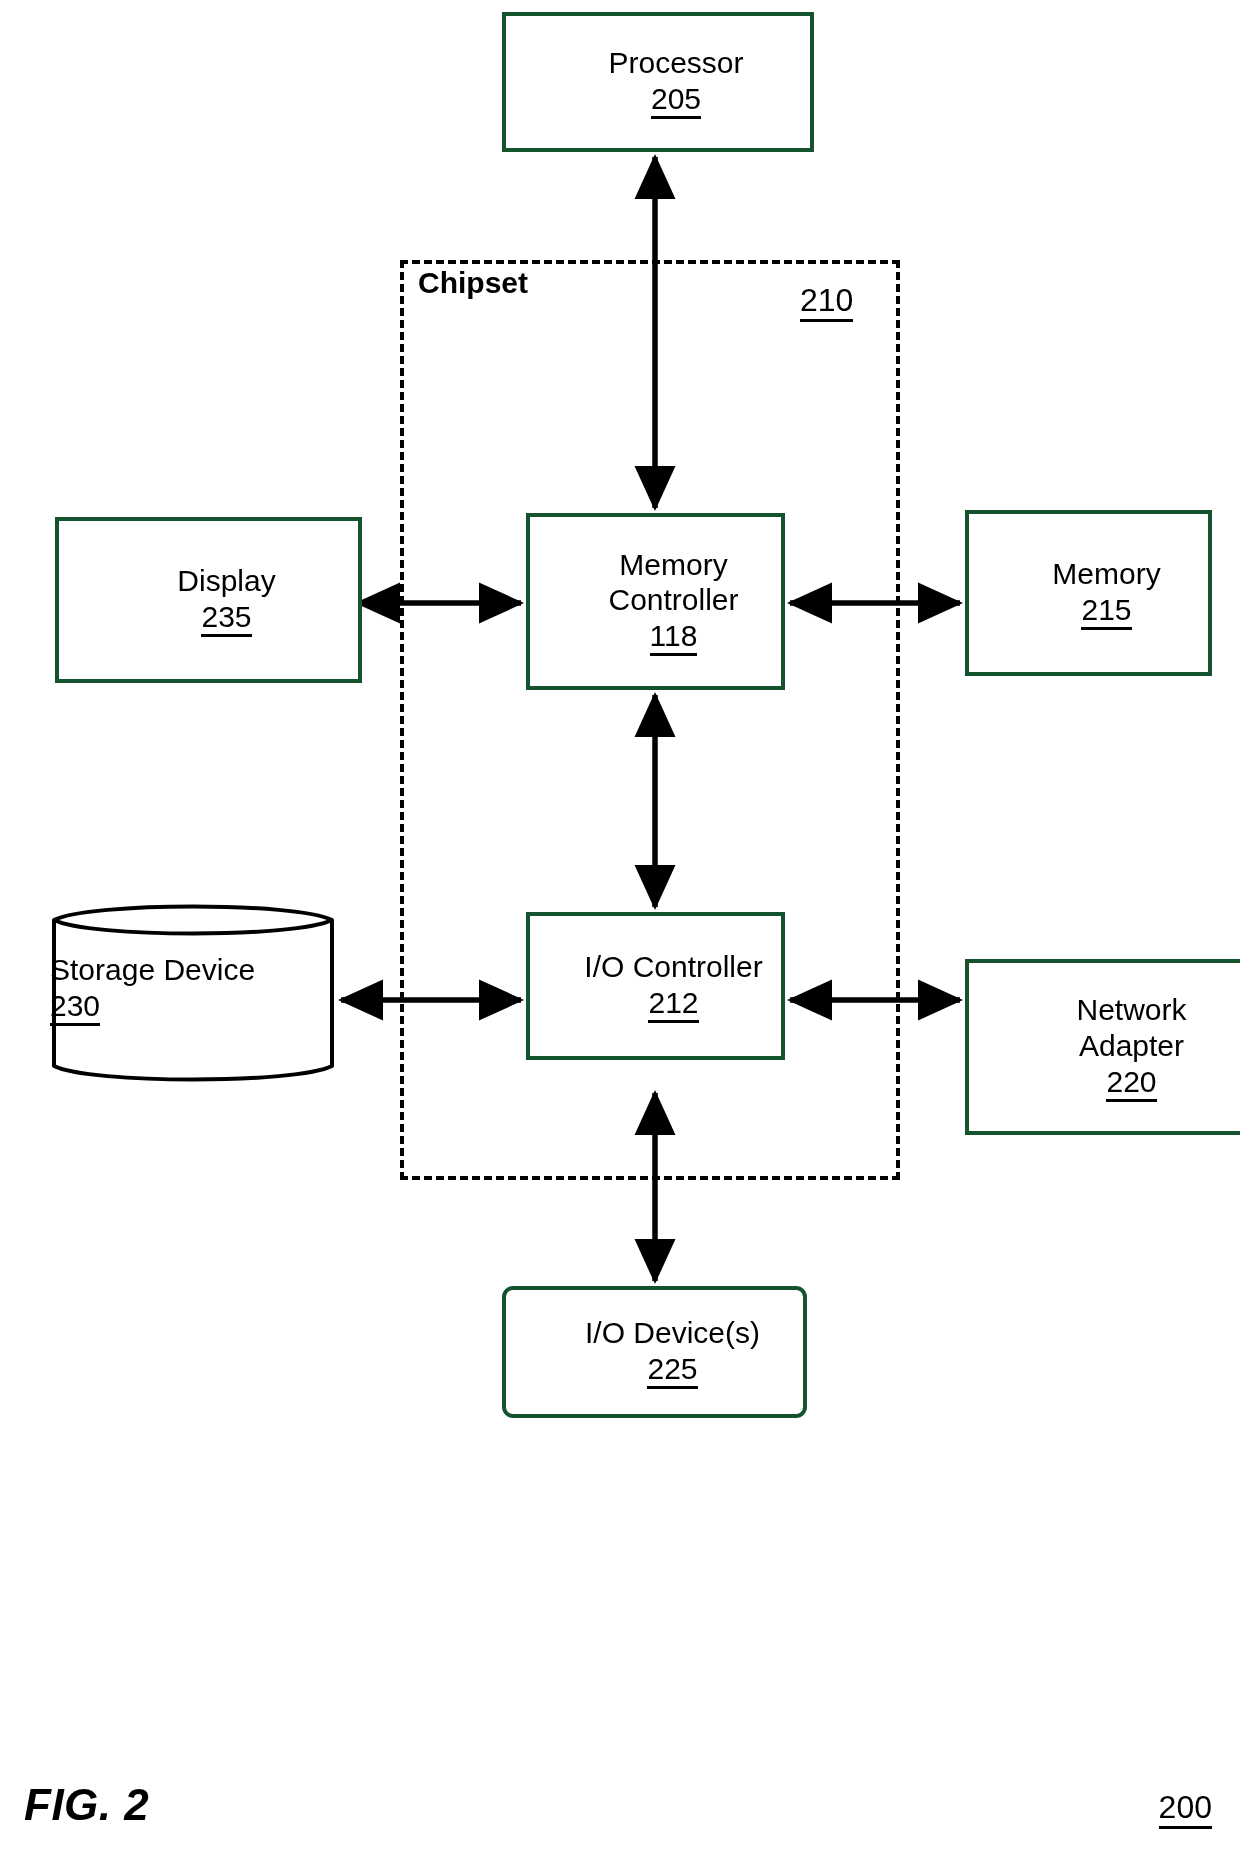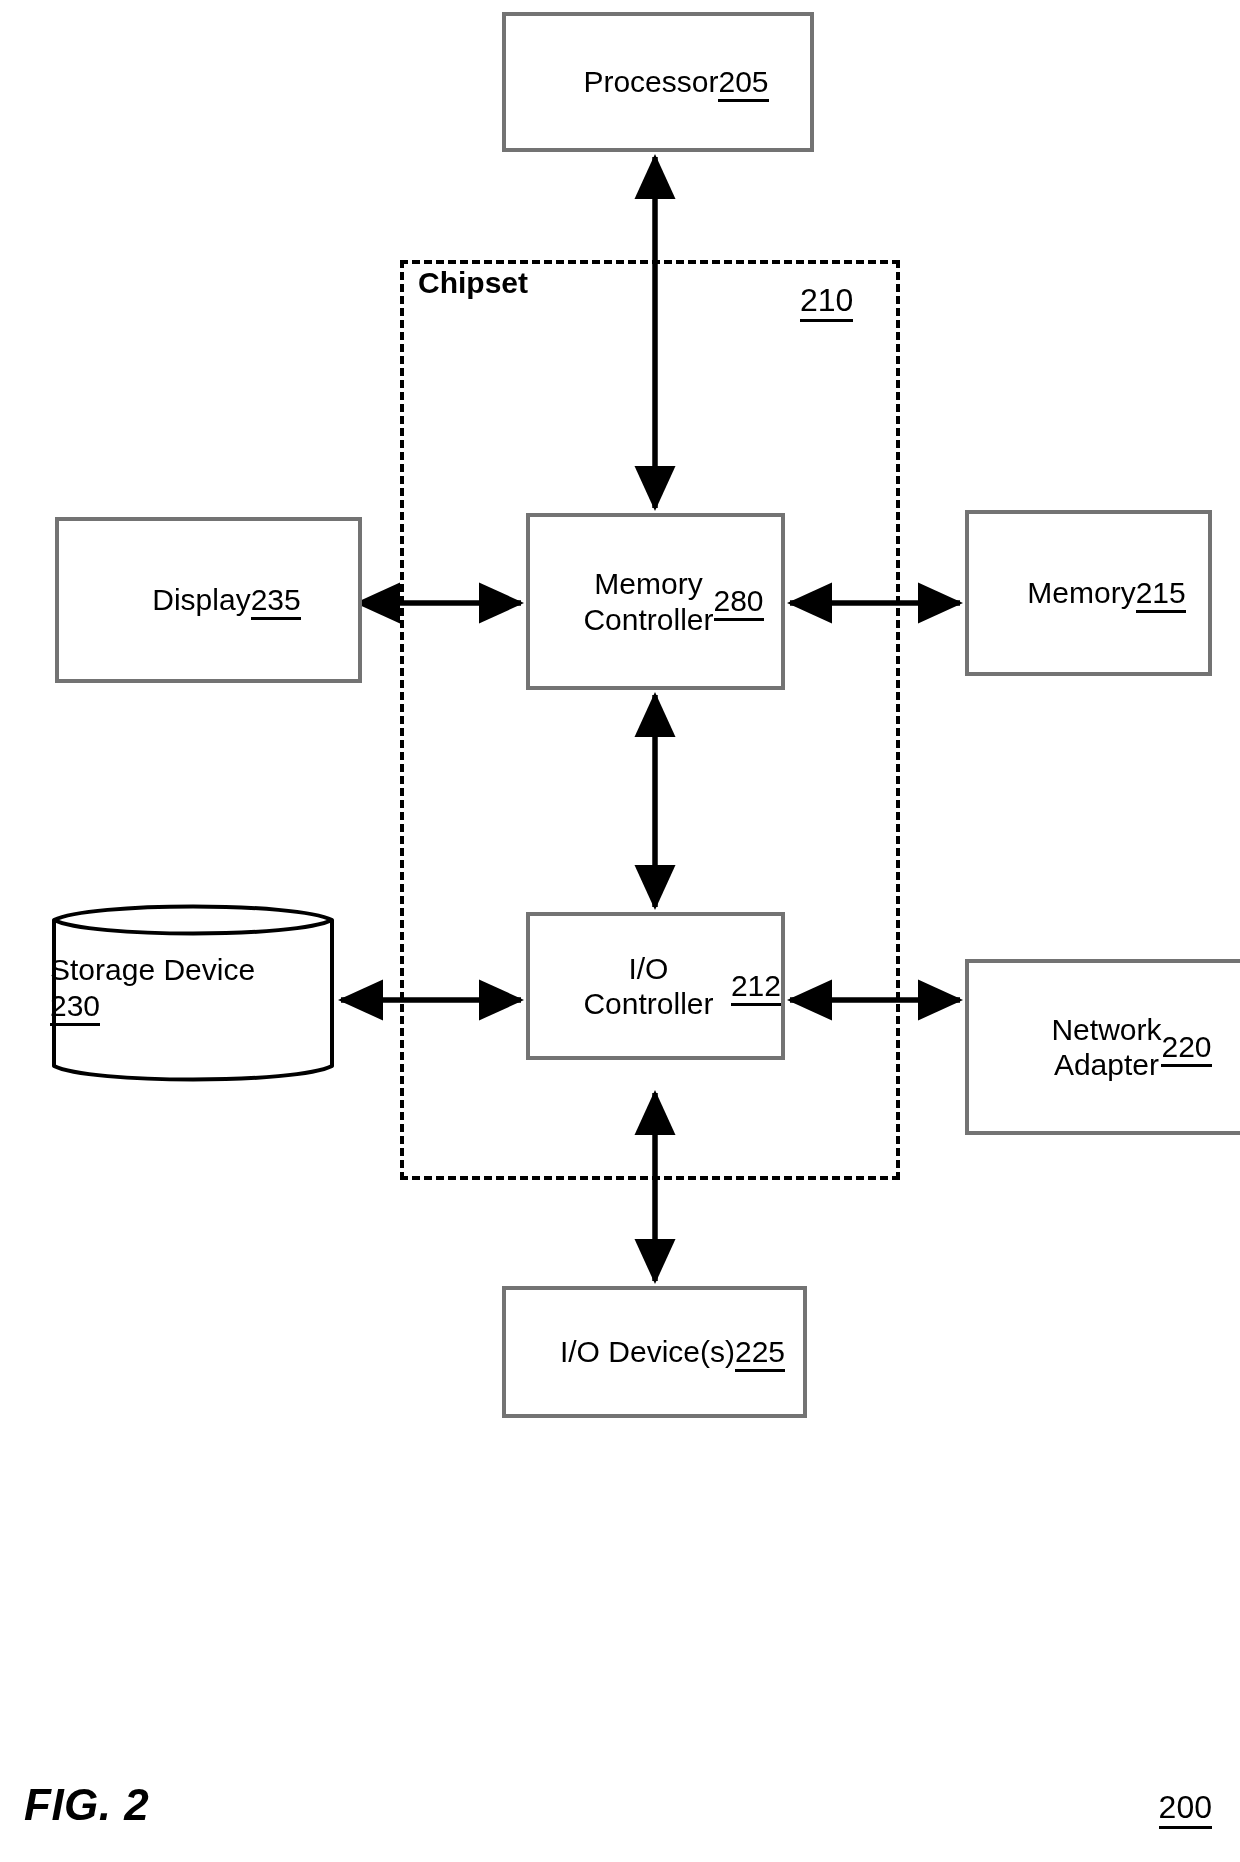--- a/index.html
+++ b/index.html
@@ -21,24 +21,24 @@
     left: 0;
     top: 0;
     width: 1240px;
     height: 1862px;
   }
 
   
   .node {
     position: absolute;
     box-sizing: border-box;
-    border: 4px solid #737373;
+    border: 4px solid #14532d;
     background: #fff;
     display: flex;
-    flex-direction: row;
+    flex-direction: column;
     align-items: center;
     justify-content: center;
     text-align: center;
     line-height: 1.18;
     font-size: 30px;
     z-index: 3;
     padding-left: 36px;
   }
   .node .label {
     display: block;
@@ -52,21 +52,21 @@
     margin-top: 2px;
   }
 
   
   #node-processor        { left: 502px;  top: 12px;   width: 312px; height: 140px; }
   #node-memory-controller{ left: 526px;  top: 513px;  width: 259px; height: 177px; }
   #node-io-controller    { left: 526px;  top: 912px;  width: 259px; height: 148px; }
   #node-display          { left: 46px;   top: 517px;  width: 307px; height: 166px; margin-left: 9px; }
   #node-memory           { left: 965px;  top: 510px;  width: 247px; height: 166px; }
   #node-network-adapter  { left: 965px;  top: 959px;  width: 297px; height: 176px; }
-  #node-io-devices       { left: 502px;  top: 1286px; width: 305px; height: 132px; }
+  #node-io-devices       { left: 502px;  top: 1286px; width: 305px; height: 132px; border-radius: 11px; }
 
   
   #chipset-container {
     position: absolute;
     left: 400px;
     top: 260px;
     width: 500px;
     height: 920px;
     box-sizing: border-box;
     border: 4px dashed #000;
@@ -199,21 +199,21 @@
   </svg>
 
   <div class="node" id="node-processor">
     <span class="label">Processor</span>
     <span class="ref">205</span>
   </div>
 
   <div class="node" id="node-memory-controller">
     <span class="label">Memory
 Controller</span>
-    <span class="ref">280</span>
+    <span class="ref">118</span>
   </div>
 
   <div class="node" id="node-io-controller">
     <span class="label">I/O Controller</span>
     <span class="ref">212</span>
   </div>
 
   <div class="node" id="node-display">
     <span class="label">Display</span>
     <span class="ref">235</span>

